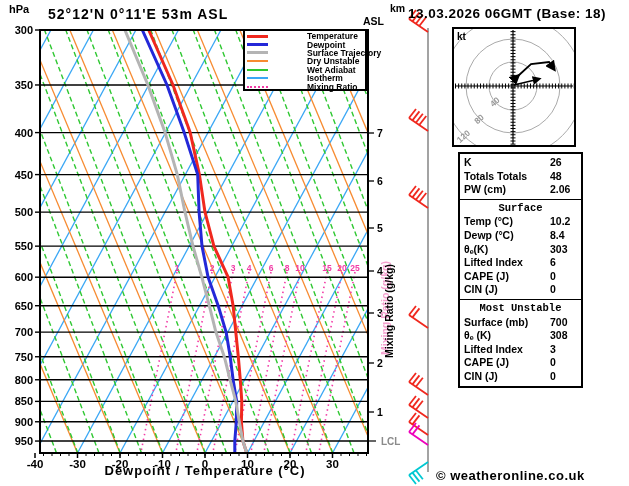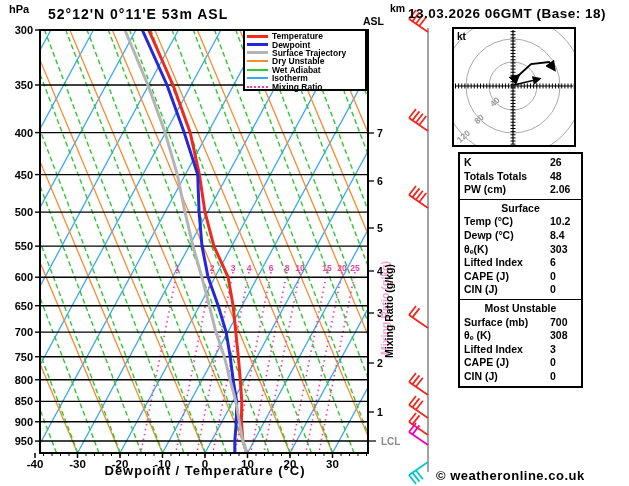--- a/index.html
+++ b/index.html
@@ -7,28 +7,28 @@
        font-family:"Liberation Sans",sans-serif;color:#000;}
   .abs{position:absolute;}
   #chart-svg{position:absolute;left:0;top:0;}
   #hpa-label{left:9px;top:3px;font-size:11px;font-weight:bold;}
   #station-title{left:48px;top:6px;font-size:14px;font-weight:bold;letter-spacing:1px;}
   #km-label{left:366px;top:2px;font-size:10.5px;font-weight:bold;padding-left:24px;}
   #asl-label{left:363px;top:15px;font-size:10.5px;font-weight:bold;}
   #date-title{left:408px;top:6px;font-size:13.5px;font-weight:bold;letter-spacing:0.5px;}
   #legend{left:243px;top:29px;width:124px;height:62px;border:2px solid #000;background:#fff;
           box-sizing:border-box;padding:1px 0 0 2px;z-index:5;}
-  .legend-row{display:flex;align-items:center;height:8.4px;}
+  .legend-row{display:flex;align-items:center;height:8.4px;gap:35px;}
   .legend-swatch{width:21px;margin-right:4px;flex:none;}
   .legend-label{font-size:8.5px;font-weight:bold;white-space:nowrap;line-height:8px;}
   #datatable{left:458px;top:152px;width:125px;border:2px solid #000;background:#fff;
              box-sizing:border-box;z-index:5;}
   .tsec{border-top:1.5px solid #000;padding:2px 0 2px 0;}
   .tsec:first-child{border-top:none;}
-  .tsec-title{text-align:center;font-size:10.5px;font-weight:bold;line-height:13.6px;}
+  .tsec-title{text-align:center;font-size:10.5px;font-weight:bold;line-height:13.6px;font-family:Liberation Mono, monospace;}
   .trow{display:flex;line-height:13.6px;}
   .trow .lbl{width:86px;padding-left:4px;font-size:10.5px;font-weight:bold;white-space:nowrap;}
   .trow .val{font-size:10.5px;font-weight:bold;white-space:nowrap;}
   #xaxis-title{left:30px;top:463px;width:350px;text-align:center;font-size:13px;
                font-weight:bold;letter-spacing:1px;}
   #credit{left:436px;top:468px;font-size:13px;font-weight:bold;letter-spacing:0.5px;}
 </style>
 </head>
 <body>
 

